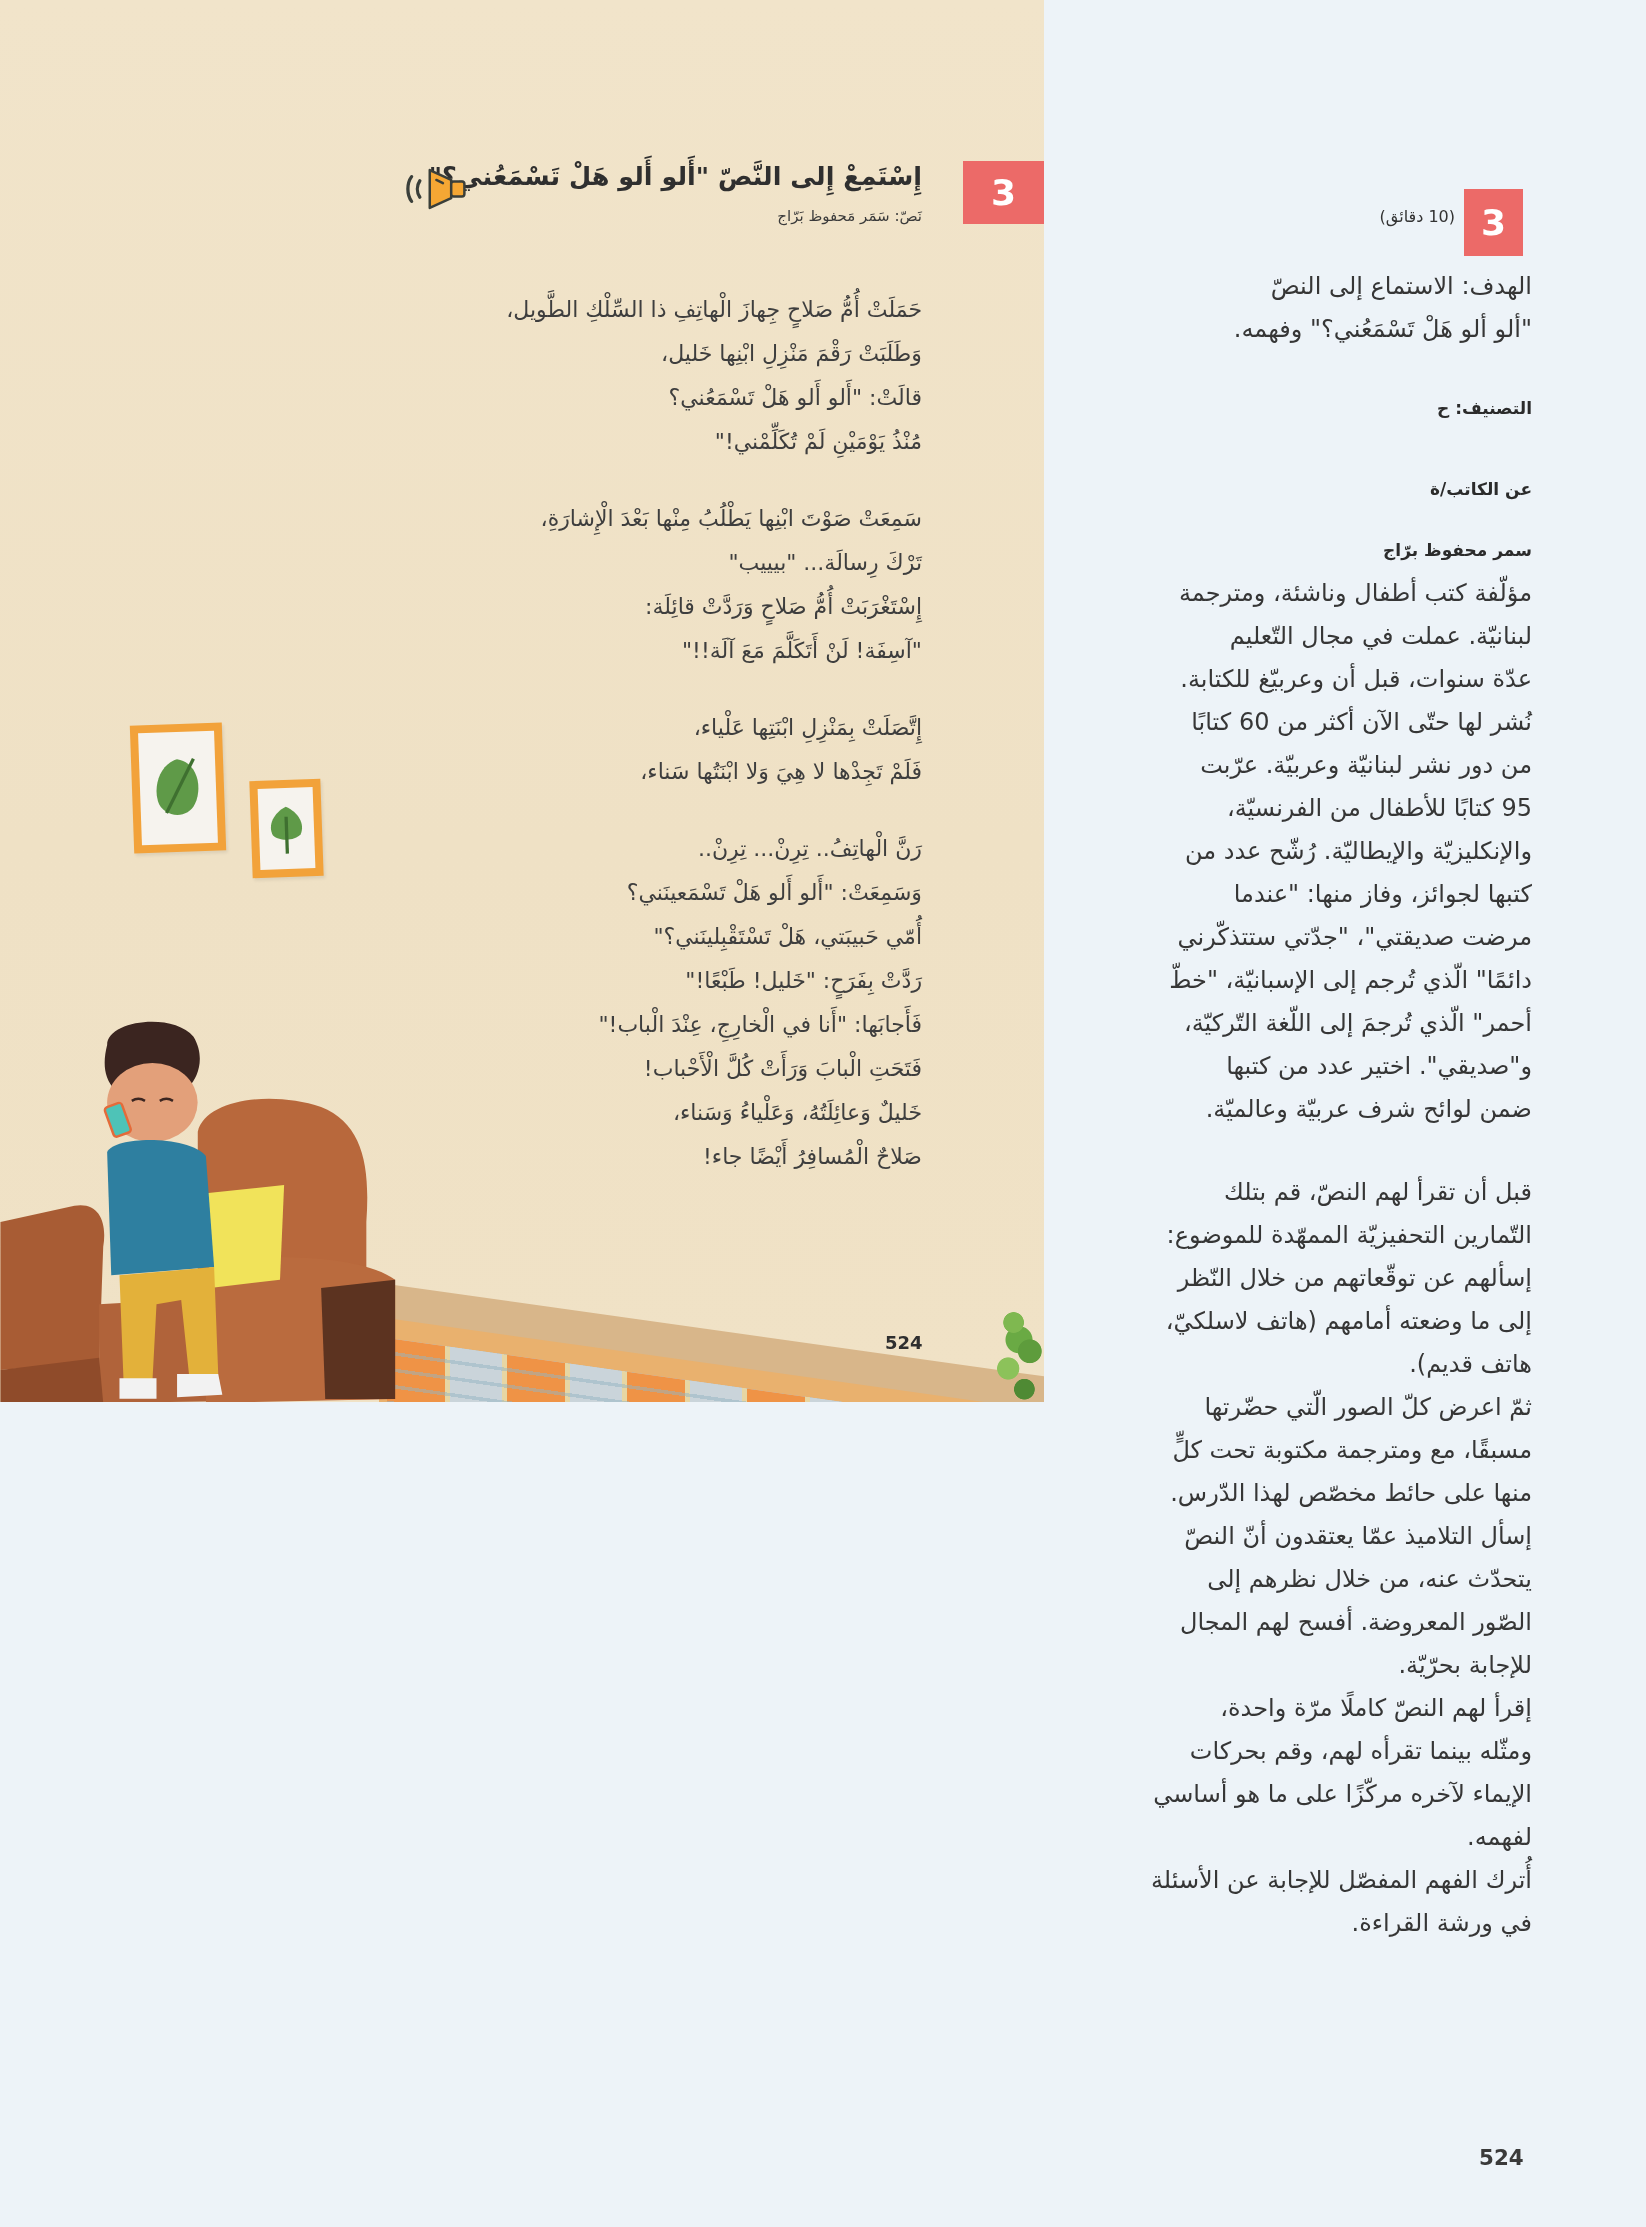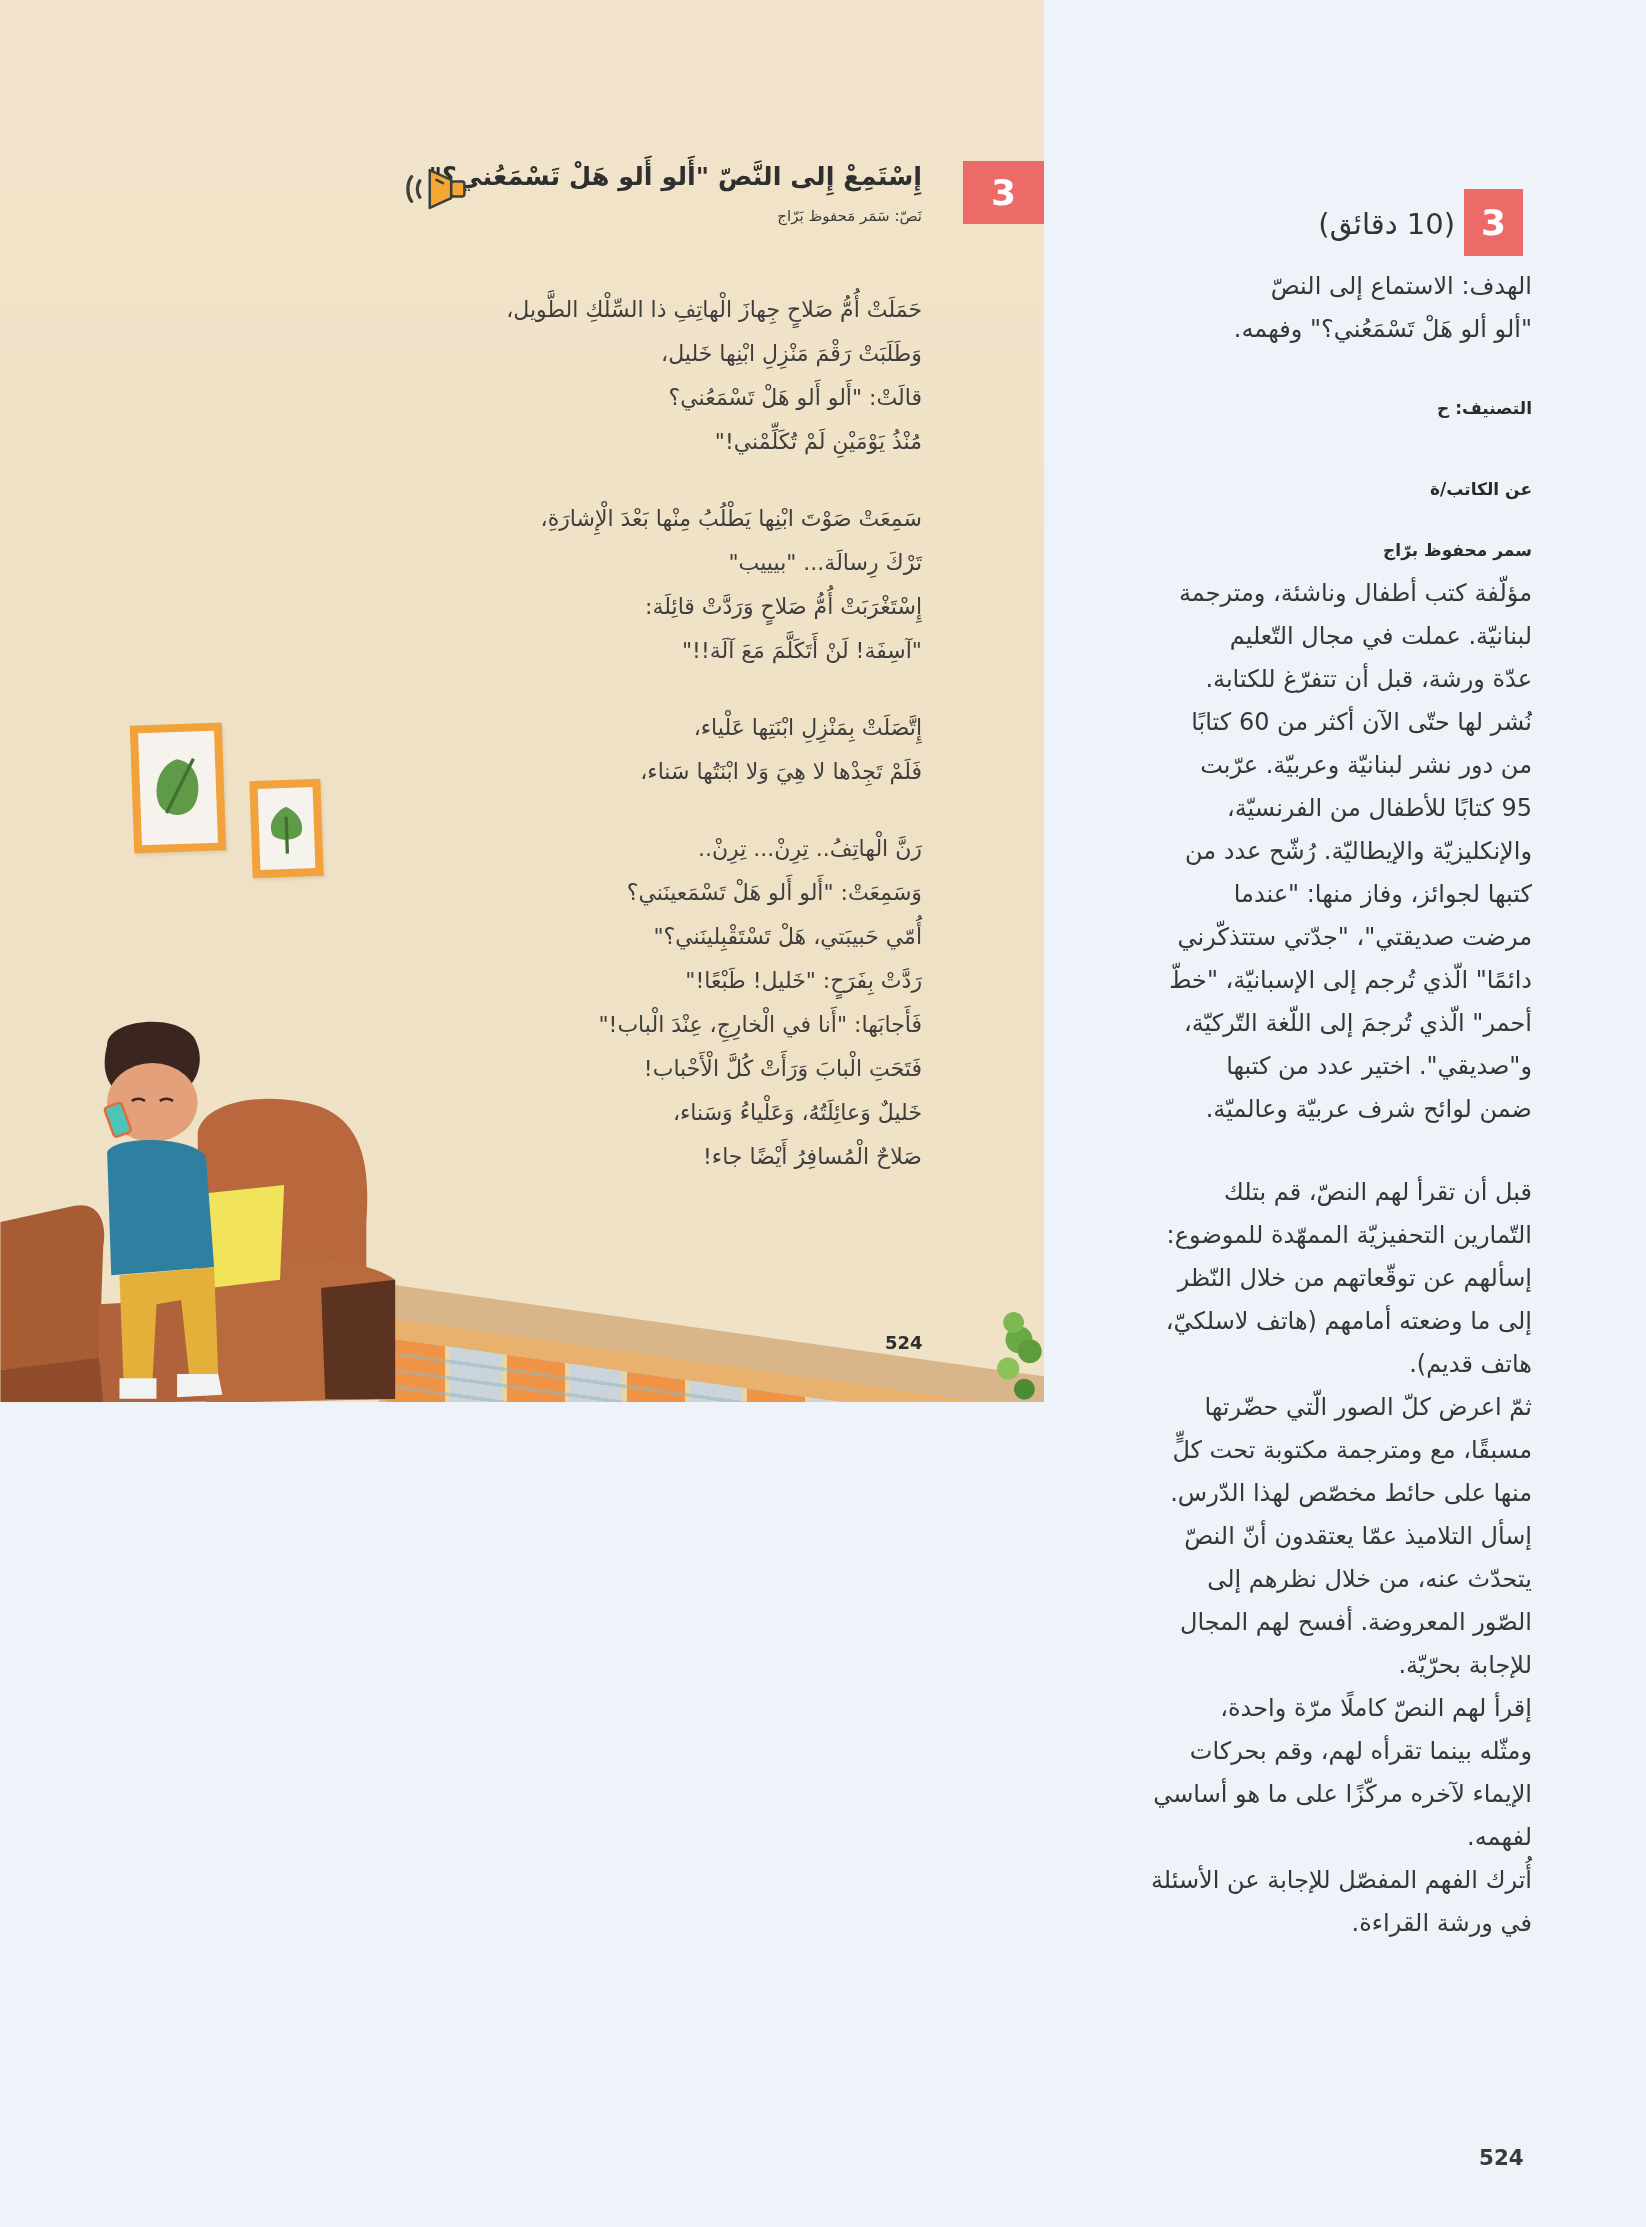--- a/index.html
+++ b/index.html
@@ -140,21 +140,21 @@
     .boy { position: absolute; left: 74px; top: 1012px; width: 165px; height: 395px; }
     .guide-badge {
       position: absolute;
       left: 1464px; top: 189px; width: 59px; height: 67px;
       font-size: 36px;
     }
     .duration {
       position: absolute;
       right: 191px; top: 207px;
       direction: rtl;
-      font-size: 29px;
+      font-size: 16px;
       color: #333;
       white-space: nowrap;
     }
     .guide-body {
       position: absolute;
       right: 114px; top: 265px;
       width: 461px;
       direction: rtl;
       text-align: right;
       font-size: 24px;
@@ -277,21 +277,21 @@
   <span class="line">"ألو ألو هَلْ تَسْمَعُني؟" وفهمه.</span>
   <div class="gap-1"></div>
   <span class="line bold">التصنيف: ح</span>
   <div class="gap-2"></div>
   <span class="line bold">عن الكاتب/ة</span>
   <div style="height:18px"></div>
   <span class="line bold">سمر محفوظ برّاج</span>
 
   <span class="line">مؤلّفة كتب أطفال وناشئة، ومترجمة</span>
   <span class="line">لبنانيّة. عملت في مجال التّعليم</span>
-  <span class="line">عدّة ورشة، قبل أن تتفرّغ للكتابة.</span>
+  <span class="line">عدّة سنوات، قبل أن وعربيّغ للكتابة.</span>
   <span class="line">نُشر لها حتّى الآن أكثر من 60 كتابًا</span>
   <span class="line">من دور نشر لبنانيّة وعربيّة. عرّبت</span>
   <span class="line">95 كتابًا للأطفال من الفرنسيّة،</span>
   <span class="line">والإنكليزيّة والإيطاليّة. رُشّح عدد من</span>
   <span class="line">كتبها لجوائز، وفاز منها: "عندما</span>
   <span class="line">مرضت صديقتي"، "جدّتي ستتذكّرني</span>
   <span class="line">دائمًا" الّذي تُرجم إلى الإسبانيّة، "خطّ</span>
   <span class="line">أحمر" الّذي تُرجمَ إلى اللّغة التّركيّة،</span>
   <span class="line">و"صديقي". اختير عدد من كتبها</span>
   <span class="line">ضمن لوائح شرف عربيّة وعالميّة.</span>

